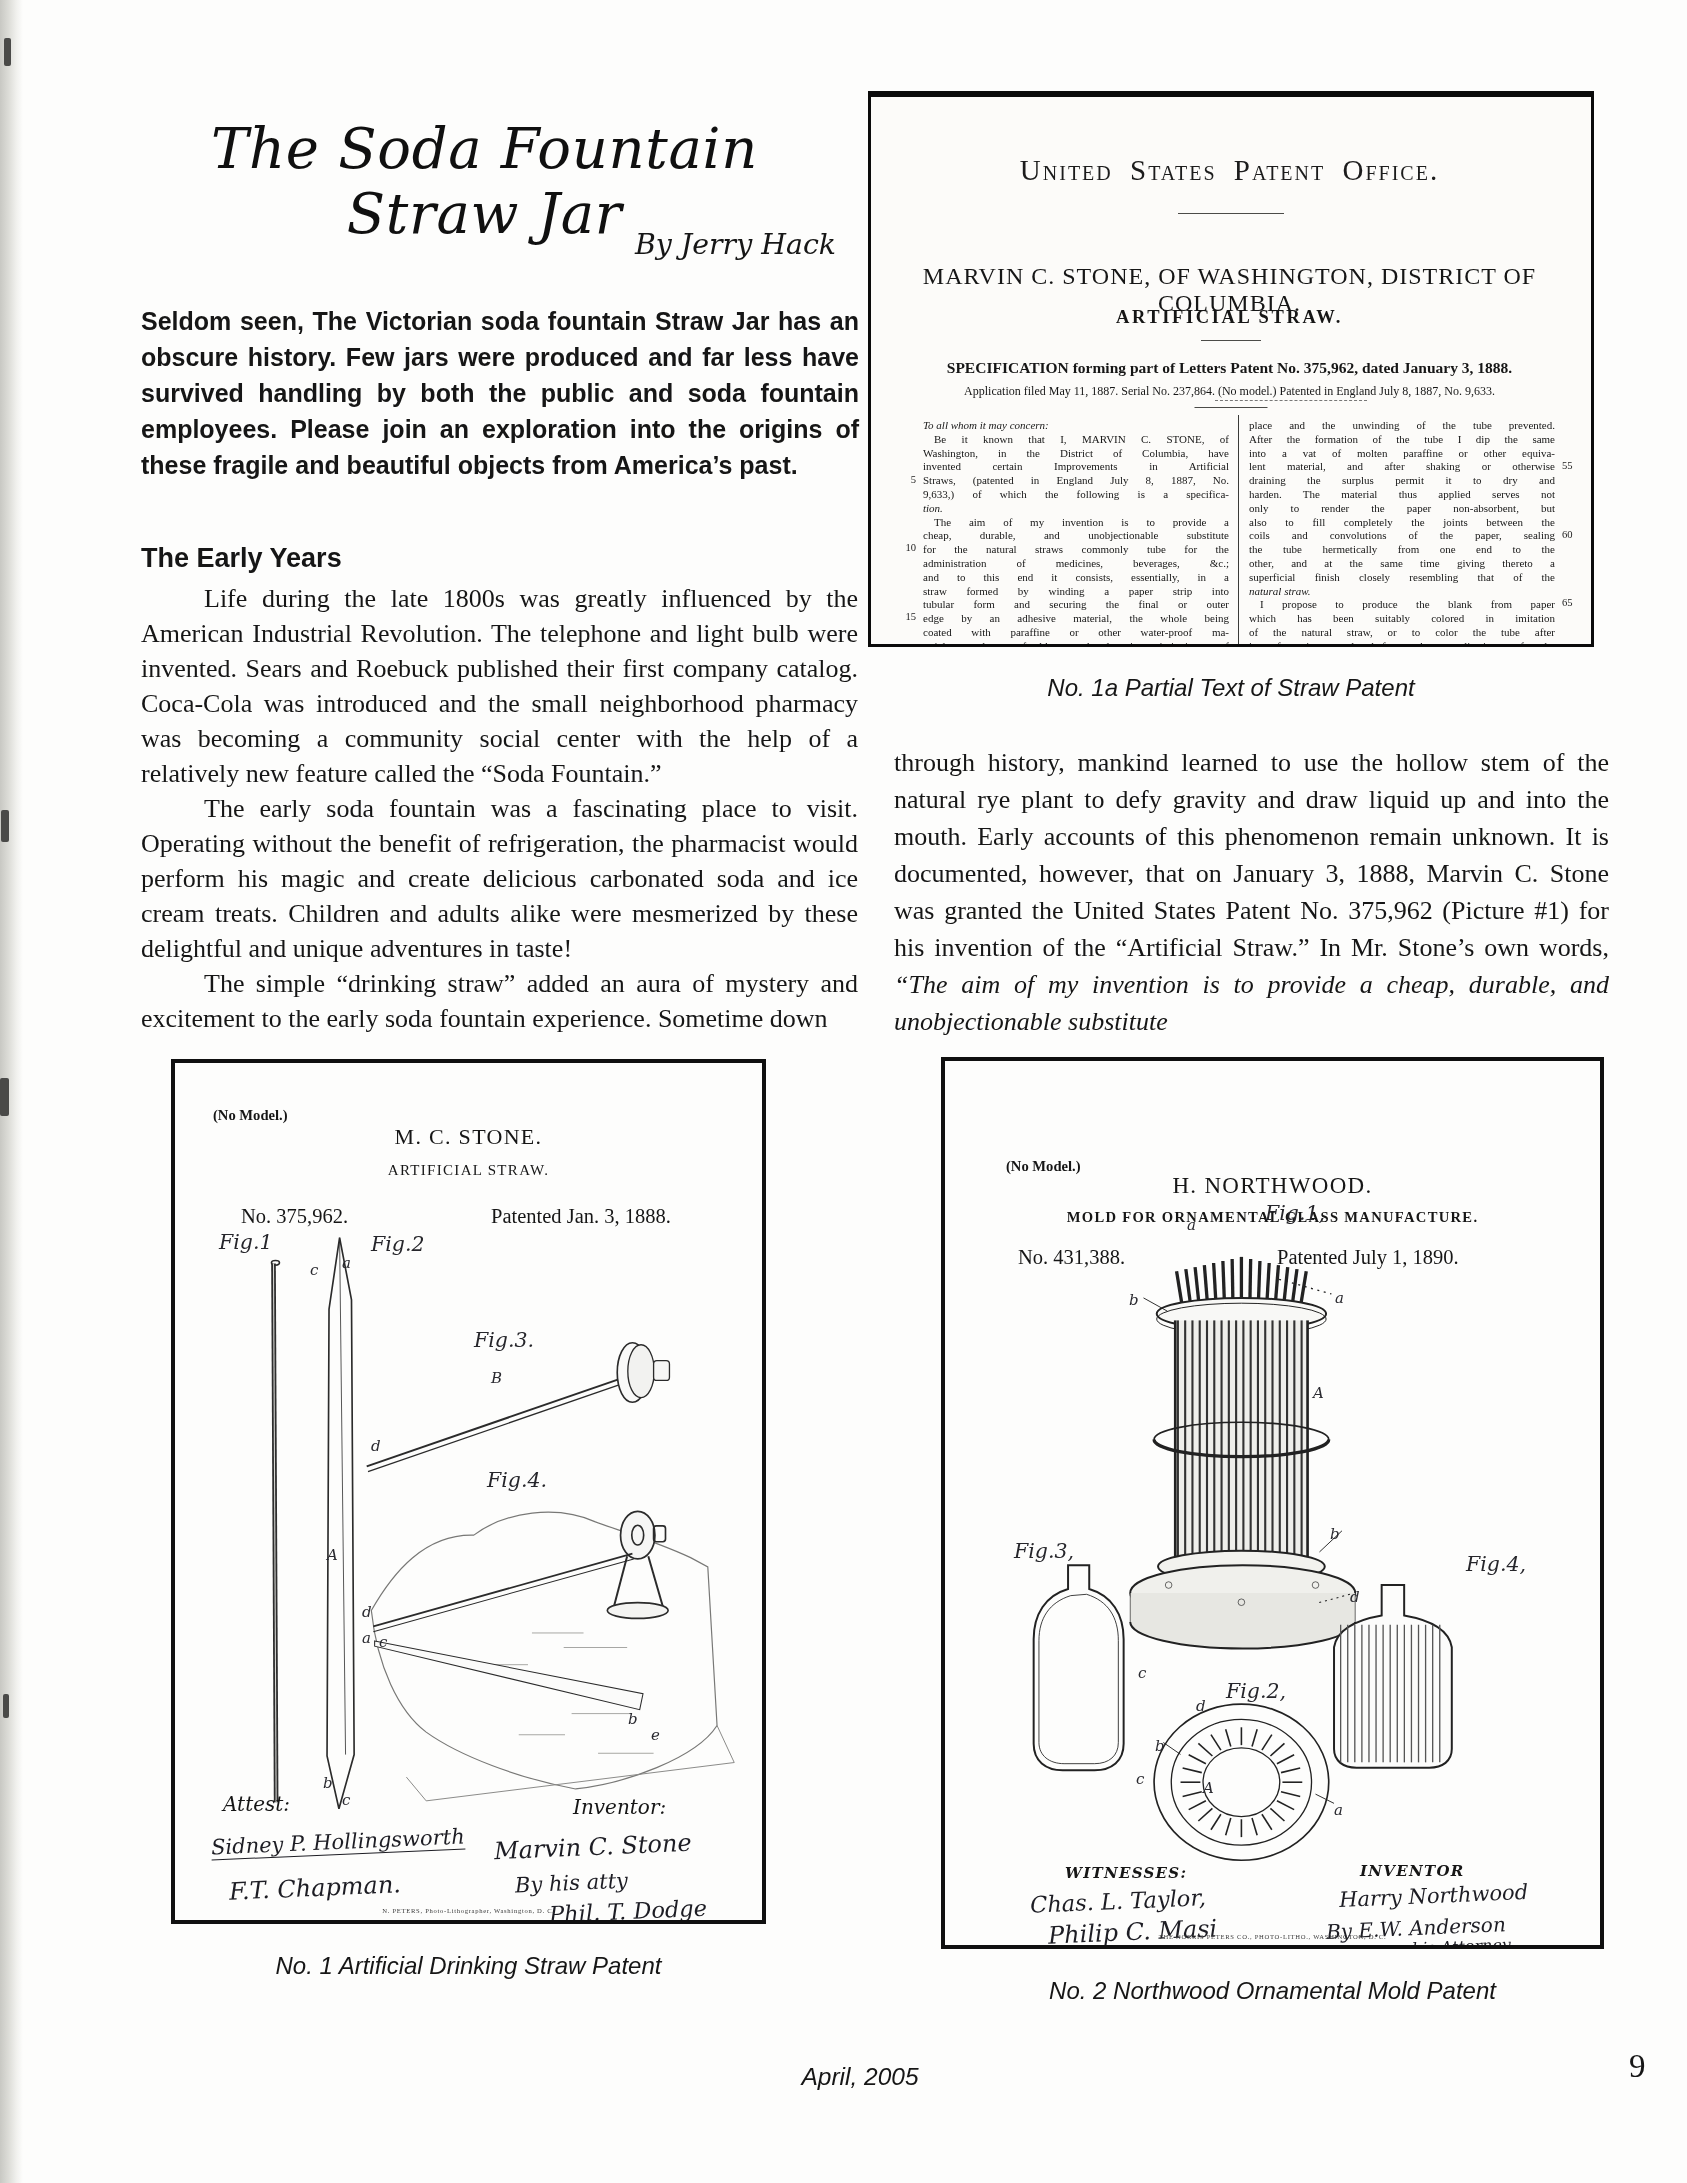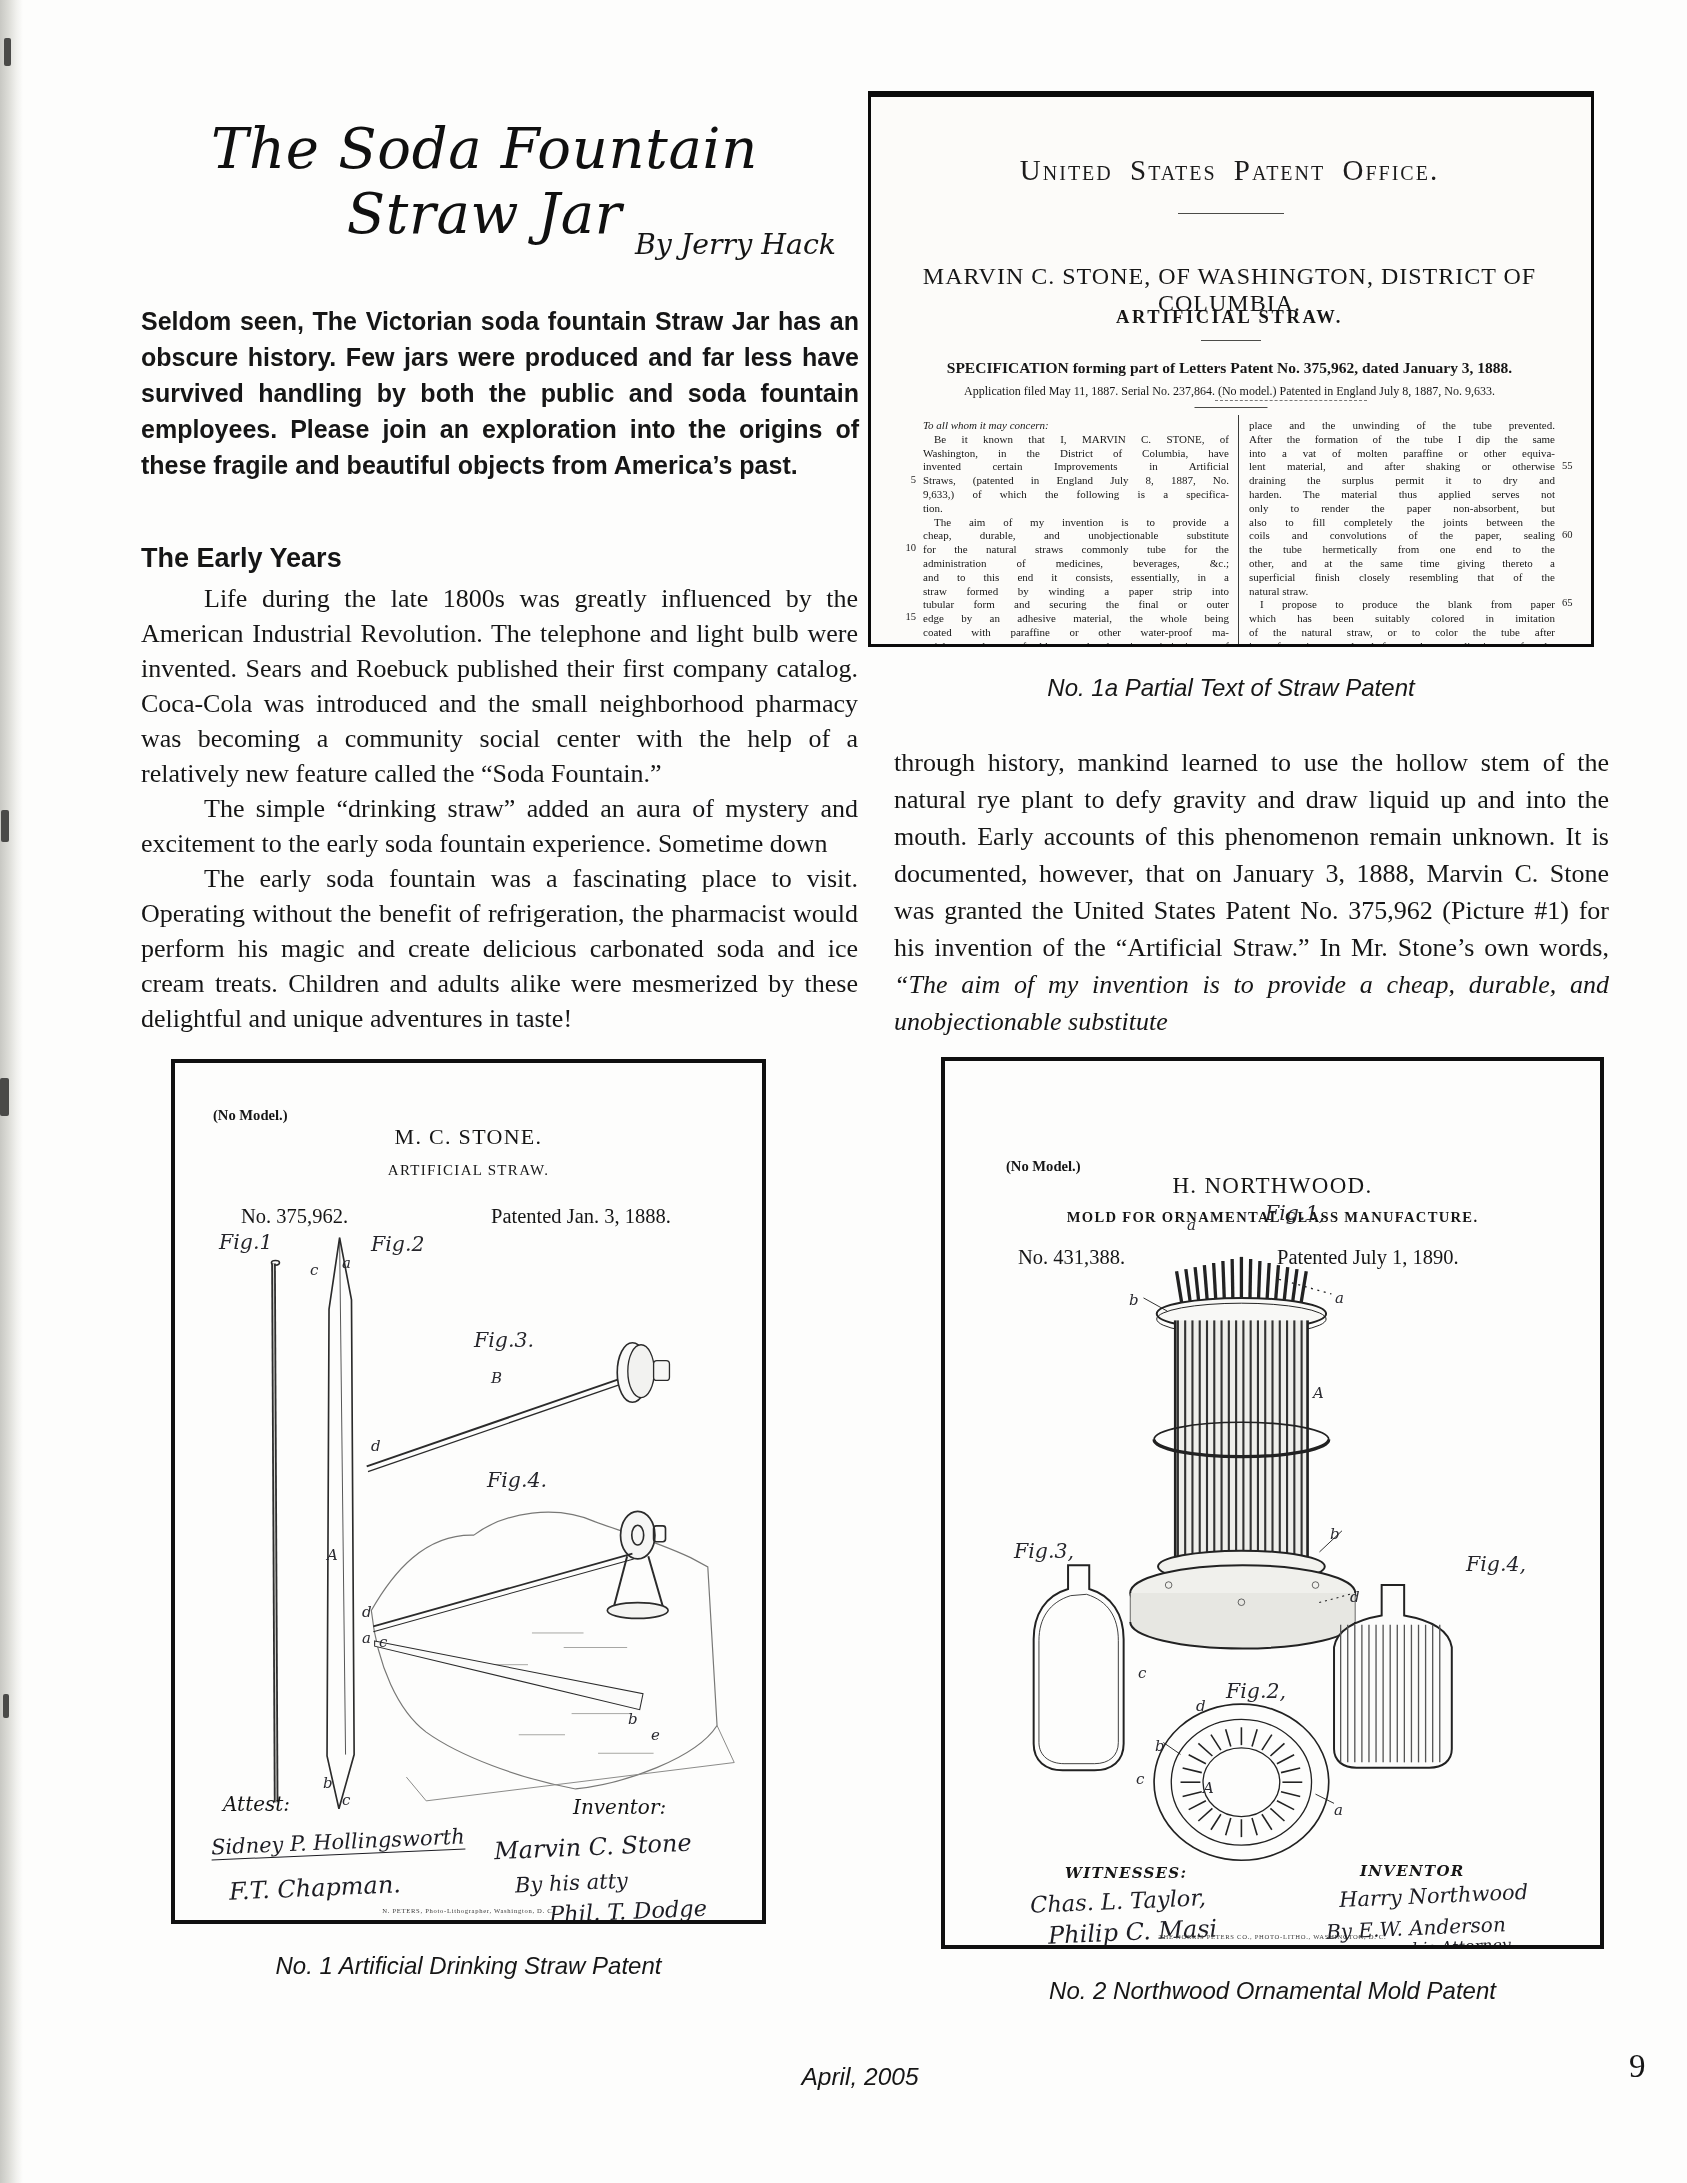--- a/index.html
+++ b/index.html
@@ -31,21 +31,21 @@
   .pt-office{top:57px;font-size:29px;font-variant-caps:small-caps;letter-spacing:2px;word-spacing:8px;color:#1c1c1c;}
   .pt-div{position:absolute;left:50%;transform:translateX(-50%);border-top:1.3px solid #4b4b48;}
   .pt-marvin{top:166px;font-size:24px;letter-spacing:1px;}
   .pt-title{top:210px;font-size:18.5px;font-weight:bold;letter-spacing:2.6px;}
   .pt-spec{top:262px;font-size:15.5px;font-weight:bold;}
   .pt-app{top:287px;font-size:12px;}
   .pt-col{position:absolute;top:322px;width:306px;font-size:11px;line-height:13.8px;}
   .pt-col-left{left:52px;}
   .pt-col-right{left:378px;}
   .pline{text-align:justify;text-align-last:justify;}
-  .pline.no-just{text-align-last:left;}
+  .pline.no-just{text-align-last:left;font-style:italic;}
   .pline.it{font-style:italic;text-align-last:left;}
   .pt-rule{left:367px;top:318px;width:1.3px;height:229px;background:#3a3a38;}
   .pt-dash{left:344px;top:303px;width:152px;border-top:1.3px dashed #777;}
   .pt-num{position:absolute;width:22.5px;font-size:10.6px;color:#222;}
   
   .caption{font-family:"Liberation Sans",sans-serif;font-style:italic;font-size:24px;text-align:center;}
   .footer-date{left:711px;top:2063px;width:298px;text-align:center;
      font-family:"Liberation Sans",sans-serif;font-style:italic;font-size:24.5px;}
   .pageno{left:1629px;top:2048px;font-size:33px;}
   
@@ -75,22 +75,22 @@
   <div class="abs tick" style="left:0px;top:1078px;width:9.3px;height:38px;"></div>
   <div class="abs tick" style="left:2.6px;top:1694px;width:6.6px;height:24px;"></div>
 
   <div class="abs title">The Soda Fountain Straw Jar</div>
   <div class="abs byline">By Jerry Hack</div>
 
   <div class="abs intro-bold">Seldom seen, The Victorian soda fountain Straw Jar has an obscure history.  Few jars were produced and far less have survived handling by both the public and soda fountain employees.  Please join an exploration into the origins of these fragile and beautiful objects from America’s past.</div>
   <div class="abs early-heading">The Early Years</div>
   <div class="abs bodycol body-left">
     <p>Life during the late 1800s was greatly influenced by the American Industrial Revolution.  The telephone and light bulb were invented.  Sears and Roebuck published their first company catalog.  Coca-Cola was introduced and the small neighborhood pharmacy was becoming a community social center with the help of a relatively new feature called the “Soda Fountain.”</p>
+    <p>The early soda fountain was a fascinating place to visit.  Operating without the benefit of refrigeration, the pharmacist would perform his magic and create delicious carbonated soda and ice cream treats.  Children and adults alike were mesmerized by these delightful and unique adventures in taste!</p>
     <p>The simple “drinking straw” added an aura of mystery and excitement to the early soda fountain experience.  Sometime down</p>
-    <p>The early soda fountain was a fascinating place to visit.  Operating without the benefit of refrigeration, the pharmacist would perform his magic and create delicious carbonated soda and ice cream treats.  Children and adults alike were mesmerized by these delightful and unique adventures in taste!</p>
   </div>
 
   <div class="abs ptbox">
     <div class="c pt-office">United States Patent Office.</div>
     <div class="pt-div" style="top:116px;width:106px;"></div>
     <div class="c pt-marvin">MARVIN C. STONE, OF WASHINGTON, DISTRICT OF COLUMBIA.</div>
     <div class="c pt-title">ARTIFICIAL STRAW.</div>
     <div class="pt-div" style="top:243px;width:60px;"></div>
     <div class="c pt-spec">SPECIFICATION forming part of Letters Patent No. 375,962, dated January 3, 1888.</div>
     <div class="c pt-app">Application filed May 11, 1887.  Serial No. 237,864.  (No model.)  Patented in England July 8, 1887, No. 9,633.</div>

